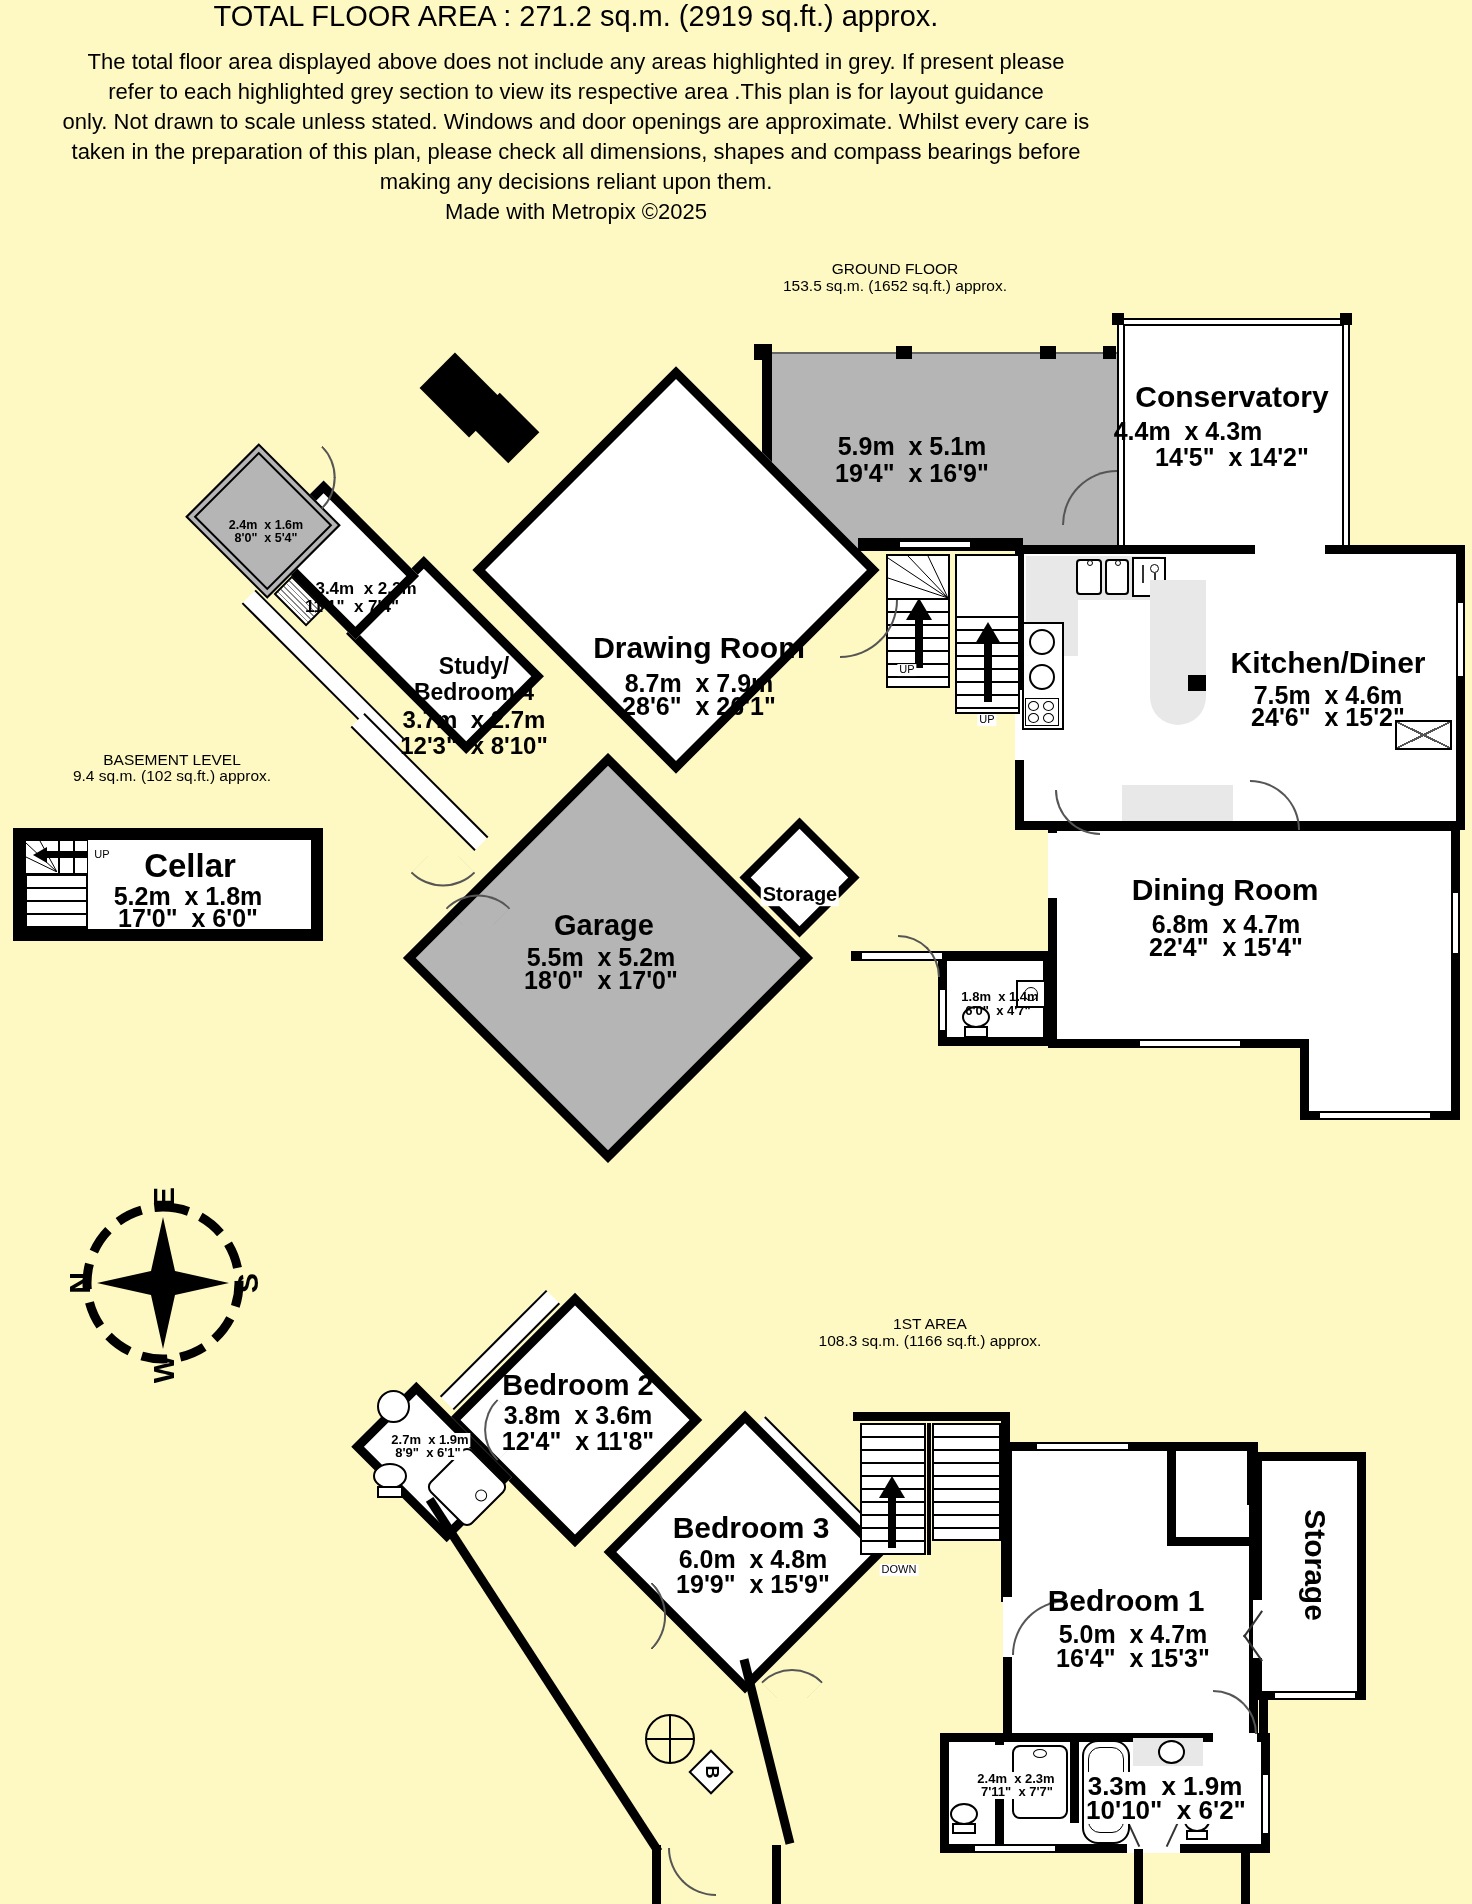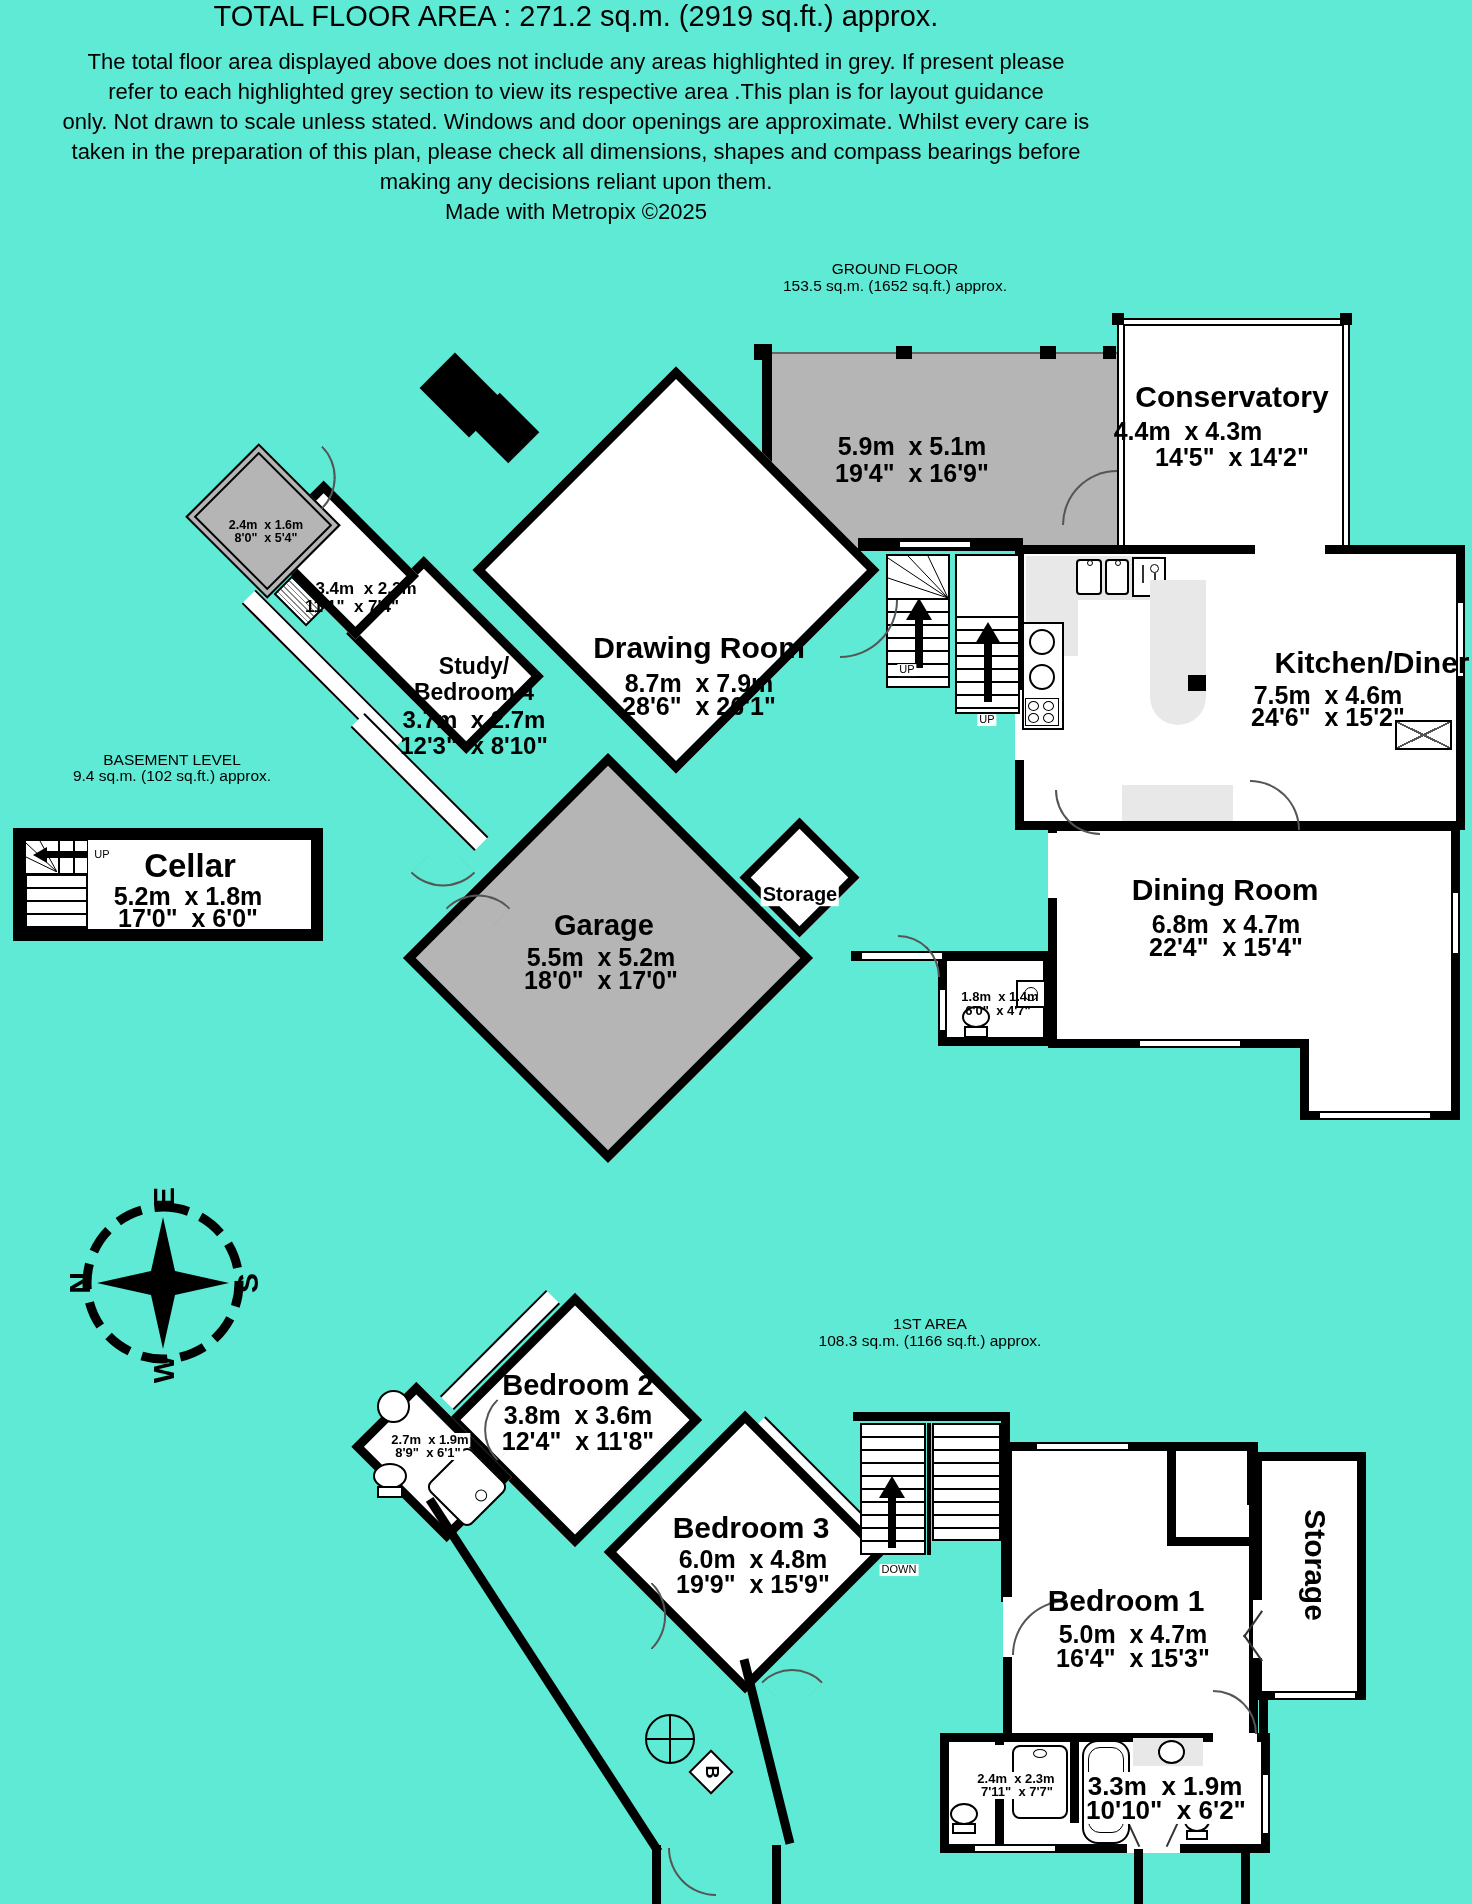--- a/index.html
+++ b/index.html
@@ -1,16 +1,16 @@
 <!DOCTYPE html>
 <html><head>
 <meta charset="utf-8">
 <style>
   html,body{margin:0;padding:0;background:#fff;}
-  .sheet{position:relative;width:1472px;height:1904px;background:#5eead4;overflow:hidden;
+  .sheet{position:relative;width:1472px;height:1904px;background:#fef9c3;overflow:hidden;
          font-family:"Liberation Sans",sans-serif;color:#000;}
   .abs{position:absolute;}
   .room{position:absolute;box-sizing:border-box;border:9px solid #000;background:#fff;}
   .grey{background:#b5b5b5;}
   .wall{position:absolute;background:#000;}
   .gap{position:absolute;background:#fff;}
   .win-h{position:absolute;background:#fff;border-top:2px solid #000;border-bottom:2px solid #000;box-sizing:border-box;}
   .win-v{position:absolute;background:#fff;border-left:2px solid #000;border-right:2px solid #000;box-sizing:border-box;}
   .post{position:absolute;background:#000;}
   .lbl{position:absolute;transform:translate(-50%,-50%);text-align:center;white-space:pre;line-height:1.08;}
@@ -178,21 +178,21 @@
   <div class="lbl dim" style="left:699px;top:683px;font-size:25px;">8.7m  x 7.9m</div>
   <div class="lbl dim" style="left:699px;top:706px;font-size:25px;">28'6"  x 26'1"</div>
   <div class="lbl nm" style="left:474px;top:666px;font-size:23px;">Study/</div>
   <div class="lbl nm" style="left:474px;top:692px;font-size:23px;">Bedroom 4</div>
   <div class="lbl dim" style="left:474px;top:720px;font-size:24px;">3.7m  x 2.7m</div>
   <div class="lbl dim" style="left:474px;top:746px;font-size:24px;">12'3"  x 8'10"</div>
   <div class="lbl dim" style="left:353px;top:589px;font-size:17px;padding-left:26px;">3.4m  x 2.2m</div>
   <div class="lbl dim" style="left:352px;top:607px;font-size:17px;">11'1"  x 7'4"</div>
   <div class="lbl dim" style="left:266px;top:526px;font-size:12.5px;">2.4m  x 1.6m</div>
   <div class="lbl dim" style="left:266px;top:539px;font-size:12.5px;">8'0"  x 5'4"</div>
-  <div class="lbl nm" style="left:1328px;top:663px;font-size:30px;margin-left:44px;">Kitchen/Diner</div>
+  <div class="lbl nm" style="left:1328px;top:663px;font-size:30px;">Kitchen/Diner</div>
   <div class="lbl dim" style="left:1328px;top:695px;font-size:25px;">7.5m  x 4.6m</div>
   <div class="lbl dim" style="left:1328px;top:717px;font-size:25px;">24'6"  x 15'2"</div>
   <div class="lbl nm" style="left:1225px;top:890px;font-size:30px;">Dining Room</div>
   <div class="lbl dim" style="left:1226px;top:924px;font-size:25px;">6.8m  x 4.7m</div>
   <div class="lbl dim" style="left:1226px;top:947px;font-size:25px;">22'4"  x 15'4"</div>
   <div class="lbl dim" style="left:1000px;top:997px;font-size:13px;">1.8m  x 1.4m</div>
   <div class="lbl dim" style="left:998px;top:1011px;font-size:13px;">6'0"  x 4'7"</div>
   <div class="lbl nm upbg" style="left:800px;top:895px;font-size:20px;">Storage</div>
   <div class="lbl nm" style="left:604px;top:926px;font-size:29px;">Garage</div>
   <div class="lbl dim" style="left:601px;top:957px;font-size:25px;">5.5m  x 5.2m</div>

